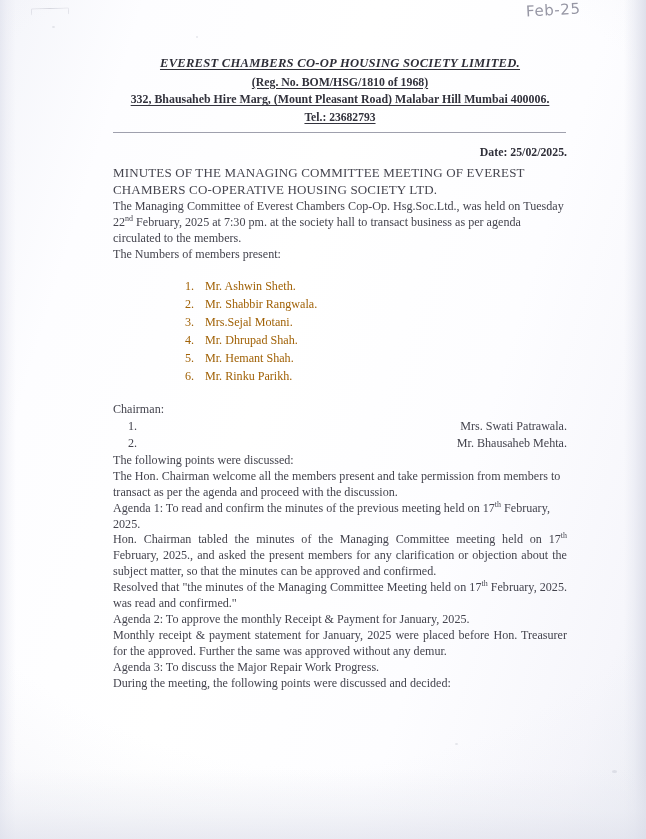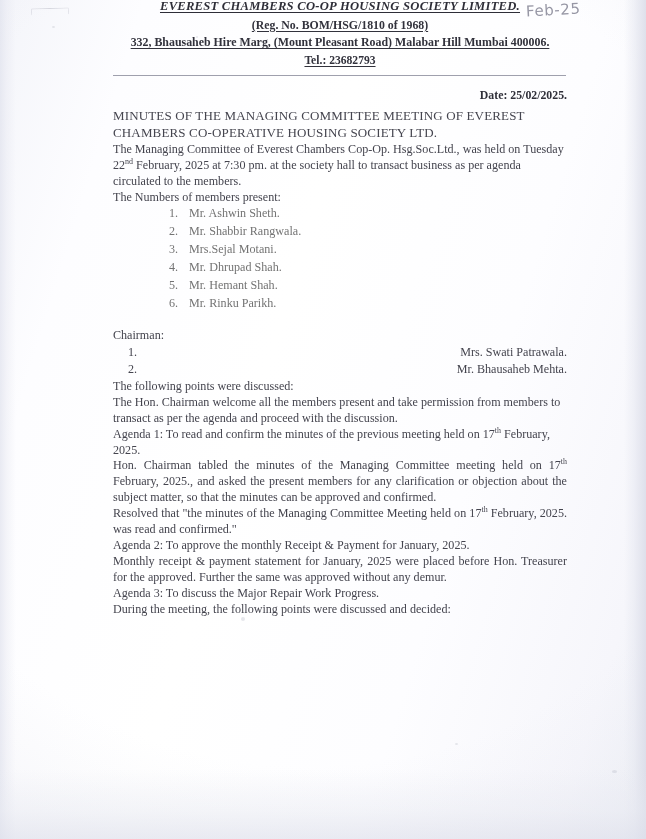--- a/index.html
+++ b/index.html
@@ -111,20 +111,21 @@
   .content {
     position: absolute;
     left: 113px;
     top: 0;
     width: 454px;
   }
 
   
   .letterhead {
     text-align: center;
+    padding-top: 57px;
   }
   .lh-line {
     line-height: 1.0;
     white-space: nowrap;
   }
   .lh-title {
     font-size: 12.6px;
     font-weight: bold;
     font-style: italic;
     letter-spacing: 0.25px;
@@ -186,26 +187,26 @@
   .gap-md { margin-top: 15px; }
 
   sup {
     font-size: 0.66em;
     vertical-align: super;
     line-height: 0;
   }
 
   
   ol.members {
-    margin: 0;
+    margin: 16px;
     padding: 0 0 0 68px;
     list-style: decimal;
     font-size: 12.1px;
     line-height: 1.485;
-    color: #737373;
+    color: #a16207;
   }
   ol.members li { padding-left: 8px; }
 
   ol.apologies {
     margin: 0;
     padding: 0 0 0 27px;
     list-style: decimal;
     font-size: 12.1px;
     line-height: 1.43;
     color: #44444e;

